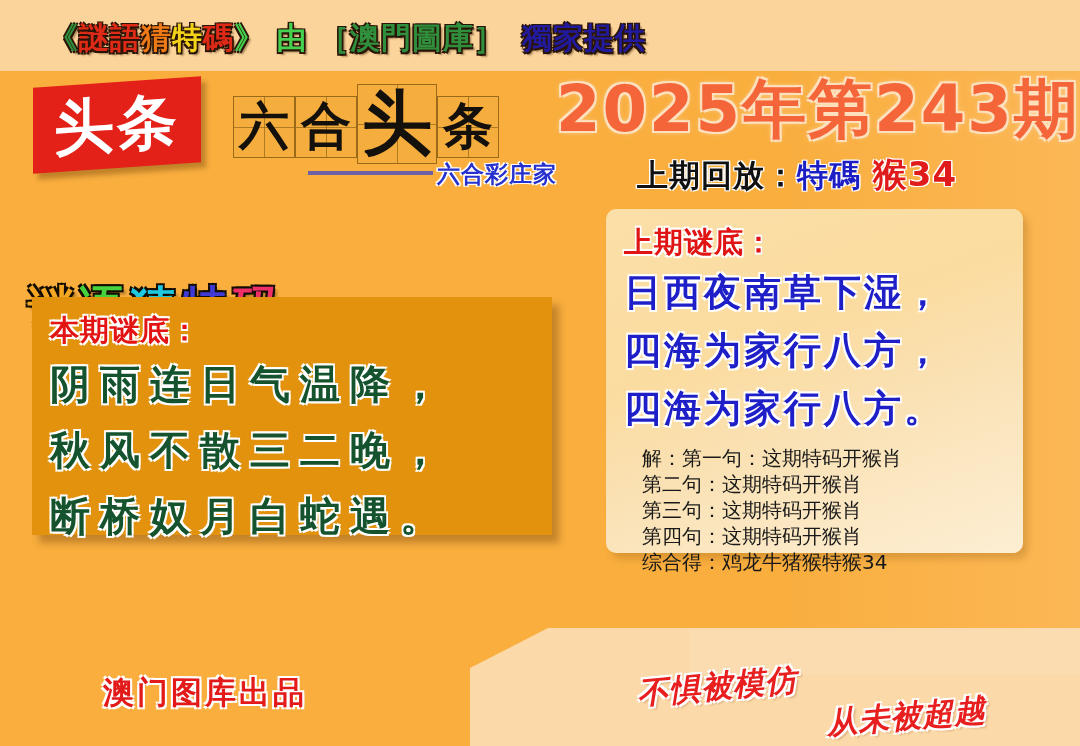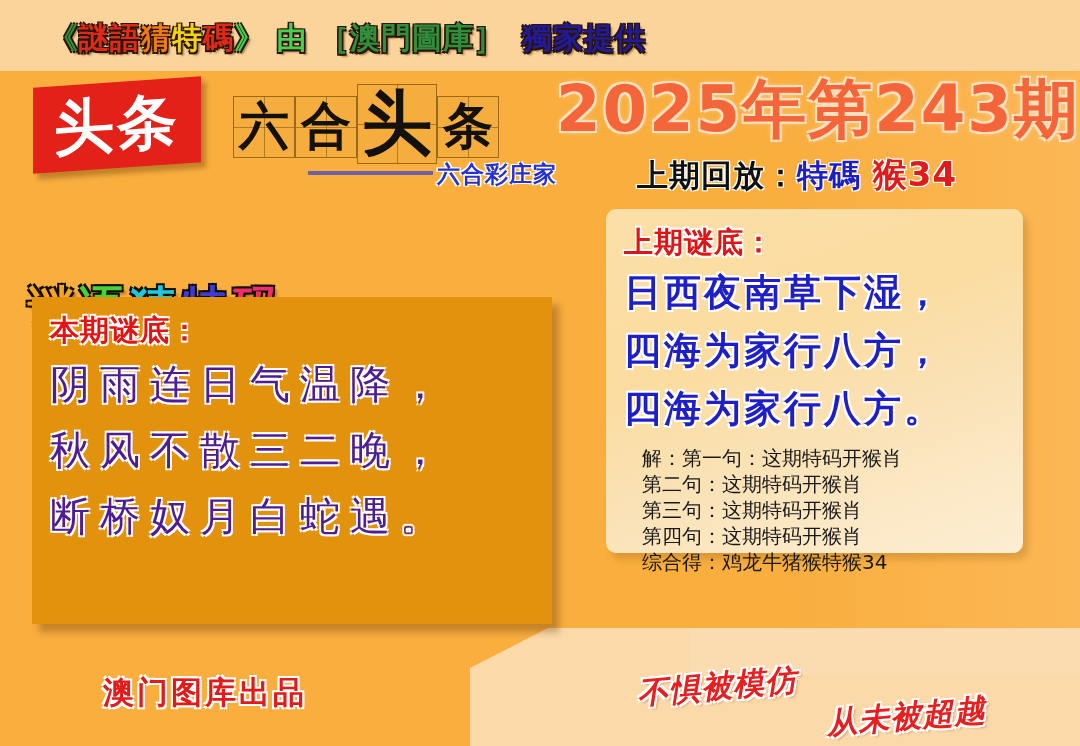--- a/index.html
+++ b/index.html
@@ -212,40 +212,40 @@
   .rb1 { color: #f5a623; }
   .rb2 { color: #46d23c; }
   .rb3 { color: #1ec8e0; }
   .rb4 { color: #3f3ad4; }
   .rb5 { color: #ee2f6a; }
 
   
   .box-left {
     position: absolute;
     left: 32px; top: 297px;
-    width: 520px; height: 327px;
+    width: 520px; height: 238px;
     background: #e3920d;
     box-shadow: 7px 8px 7px rgba(90,45,0,.33);
     box-sizing: border-box;
     padding: 14px 18px 0 18px;
   }
   .box-left-head {
     font-size: 29px;
     font-weight: bold;
     color: #e21414;
     letter-spacing: 1px;
     text-shadow:
       -1.6px -1.6px 0 #fff, 1.6px -1.6px 0 #fff,
       -1.6px 1.6px 0 #fff, 1.6px 1.6px 0 #fff;
     font-family: "DejaVu Sans", sans-serif;
   }
   .riddle-line {
     font-size: 40px;
-    font-weight: normal;
-    color: #4c1d95;
+    font-weight: bold;
+    color: #14532d;
     letter-spacing: 10px;
     line-height: 66px;
     white-space: nowrap;
     font-family: "DejaVu Serif", serif;
     text-shadow:
       -1.8px -1.8px 0 #fff, 1.8px -1.8px 0 #fff,
       -1.8px 1.8px 0 #fff, 1.8px 1.8px 0 #fff;
   }
 
   

